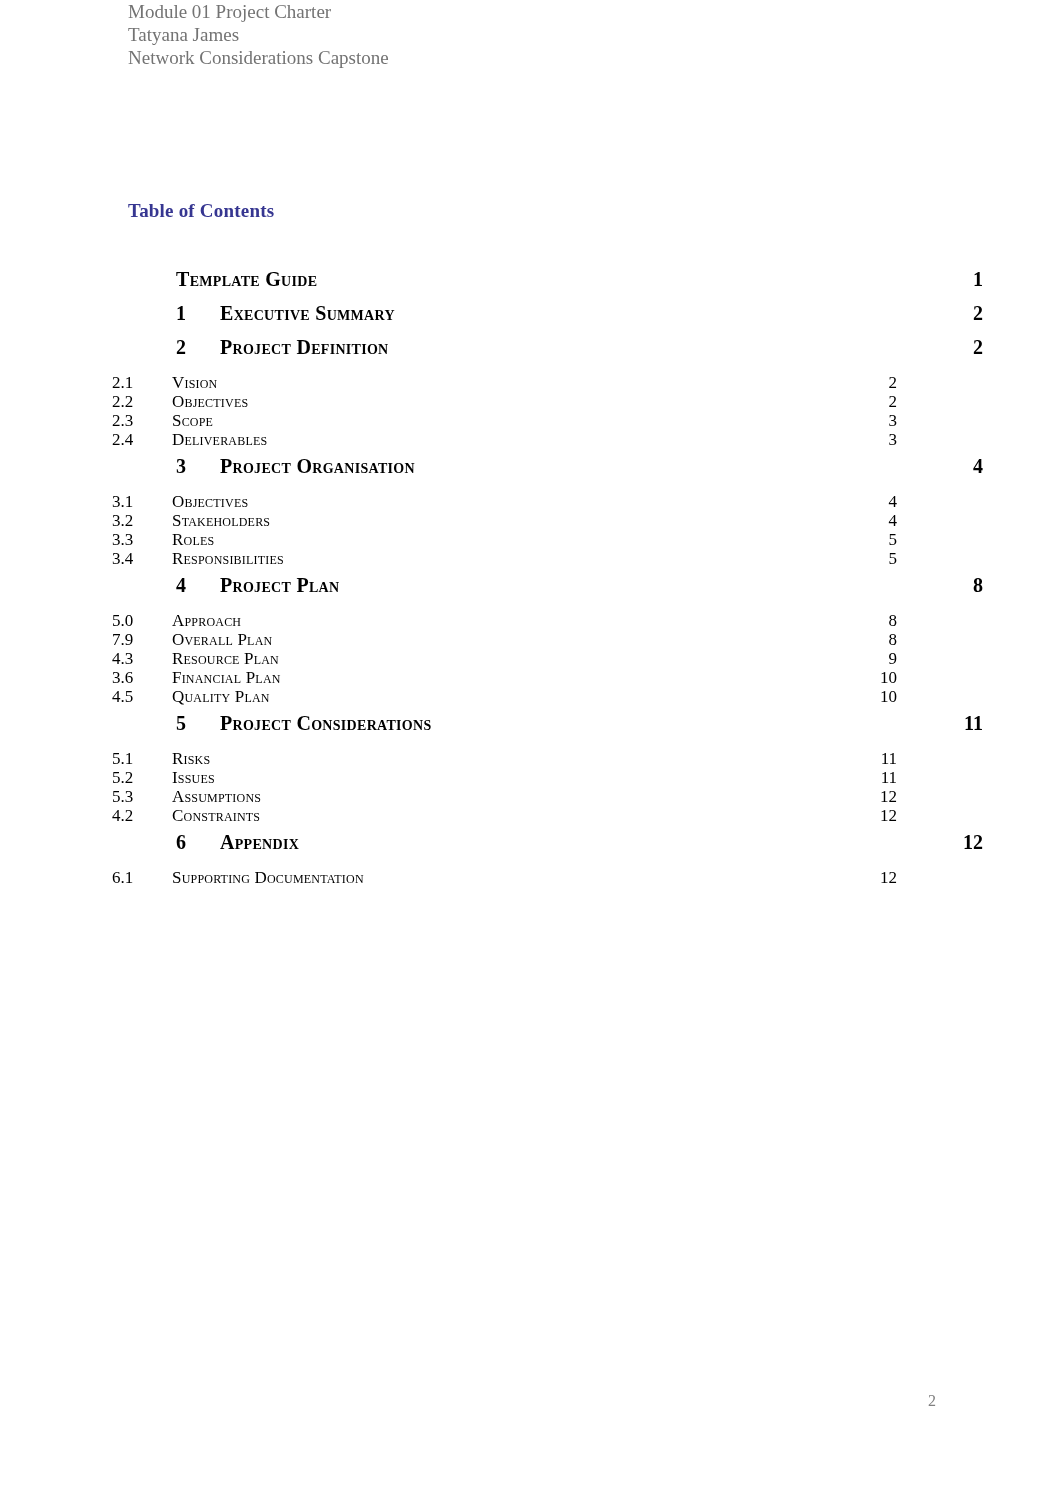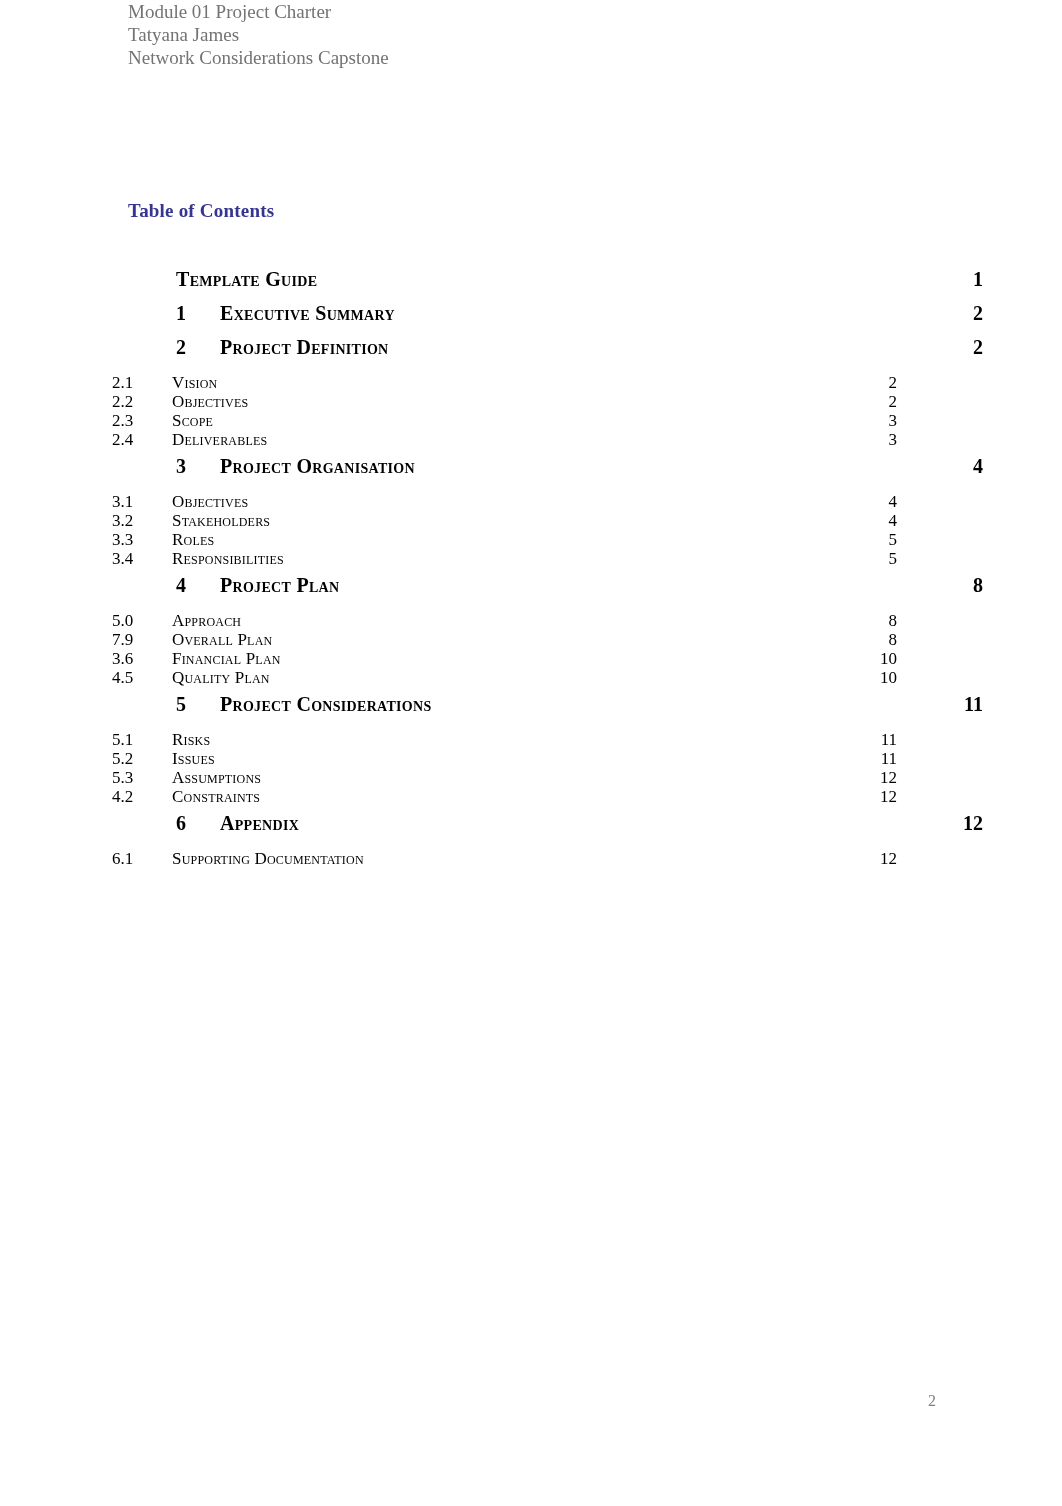--- a/index.html
+++ b/index.html
@@ -171,20 +171,21 @@
       <div class="toc-row lvl2"><span class="num">2.3</span><span class="label">Scope</span><span class="pg">3</span></div>
       <div class="toc-row lvl2"><span class="num">2.4</span><span class="label">Deliverables</span><span class="pg">3</span></div>
       <div class="toc-row lvl1 grp-top"><span class="num">3</span><span class="label">Project Organisation</span><span class="pg">4</span></div>
       <div class="toc-row lvl2 grp-after"><span class="num">3.1</span><span class="label">Objectives</span><span class="pg">4</span></div>
       <div class="toc-row lvl2"><span class="num">3.2</span><span class="label">Stakeholders</span><span class="pg">4</span></div>
       <div class="toc-row lvl2"><span class="num">3.3</span><span class="label">Roles</span><span class="pg">5</span></div>
       <div class="toc-row lvl2"><span class="num">3.4</span><span class="label">Responsibilities</span><span class="pg">5</span></div>
       <div class="toc-row lvl1 grp-top"><span class="num">4</span><span class="label">Project Plan</span><span class="pg">8</span></div>
       <div class="toc-row lvl2 grp-after"><span class="num">5.0</span><span class="label">Approach</span><span class="pg">8</span></div>
       <div class="toc-row lvl2"><span class="num">7.9</span><span class="label">Overall Plan</span><span class="pg">8</span></div>
+      <div class="toc-row lvl2"><span class="num">4.3</span><span class="label">Resource Plan</span><span class="pg">9</span></div>
       <div class="toc-row lvl2"><span class="num">3.6</span><span class="label">Financial Plan</span><span class="pg">10</span></div>
       <div class="toc-row lvl2"><span class="num">4.5</span><span class="label">Quality Plan</span><span class="pg">10</span></div>
       <div class="toc-row lvl1 grp-top"><span class="num">5</span><span class="label">Project Considerations</span><span class="pg">11</span></div>
       <div class="toc-row lvl2 grp-after"><span class="num">5.1</span><span class="label">Risks</span><span class="pg">11</span></div>
       <div class="toc-row lvl2"><span class="num">5.2</span><span class="label">Issues</span><span class="pg">11</span></div>
       <div class="toc-row lvl2"><span class="num">5.3</span><span class="label">Assumptions</span><span class="pg">12</span></div>
       <div class="toc-row lvl2"><span class="num">4.2</span><span class="label">Constraints</span><span class="pg">12</span></div>
       <div class="toc-row lvl1 grp-top"><span class="num">6</span><span class="label">Appendix</span><span class="pg">12</span></div>
       <div class="toc-row lvl2 grp-after"><span class="num">6.1</span><span class="label">Supporting Documentation</span><span class="pg">12</span></div>
     </div>

